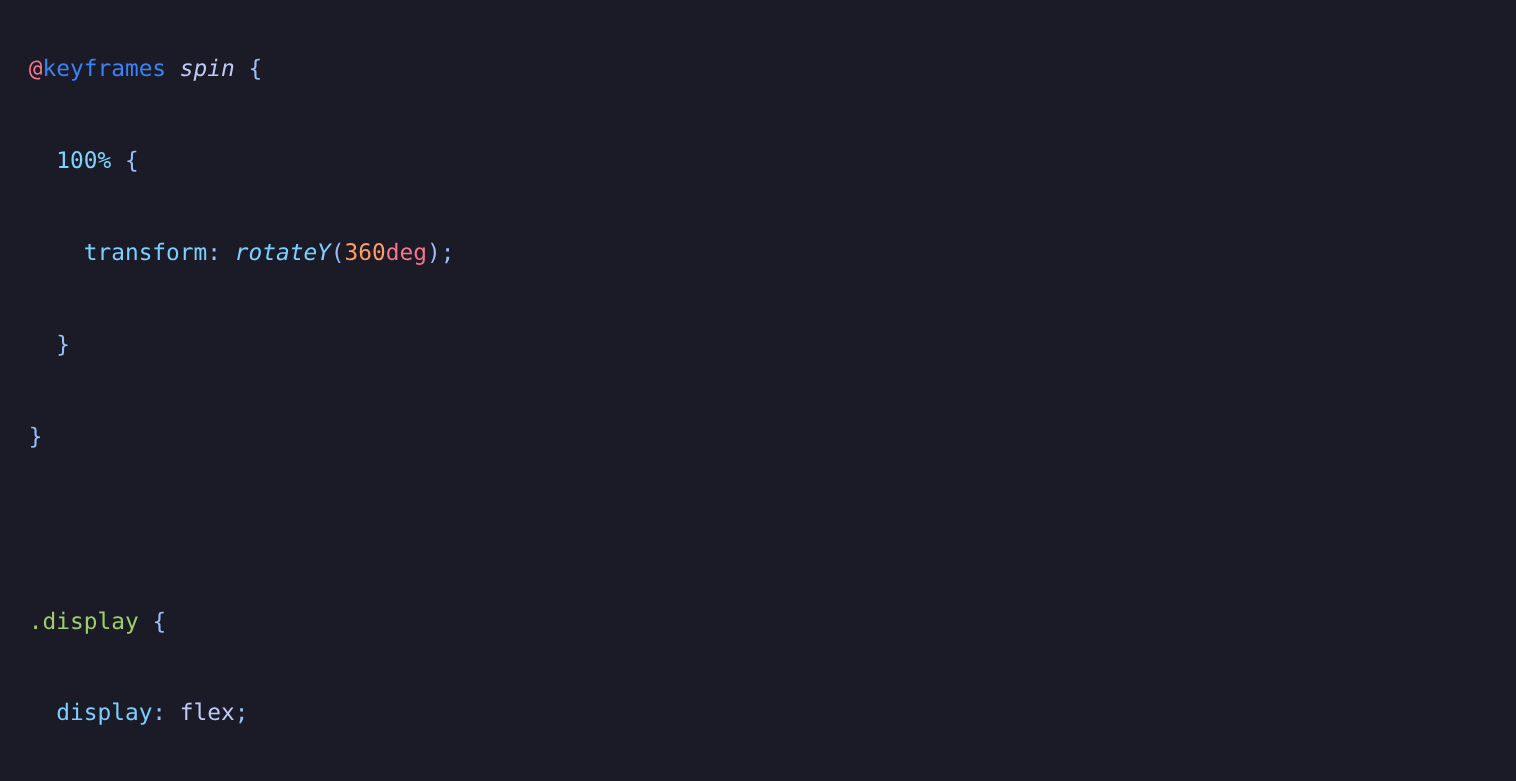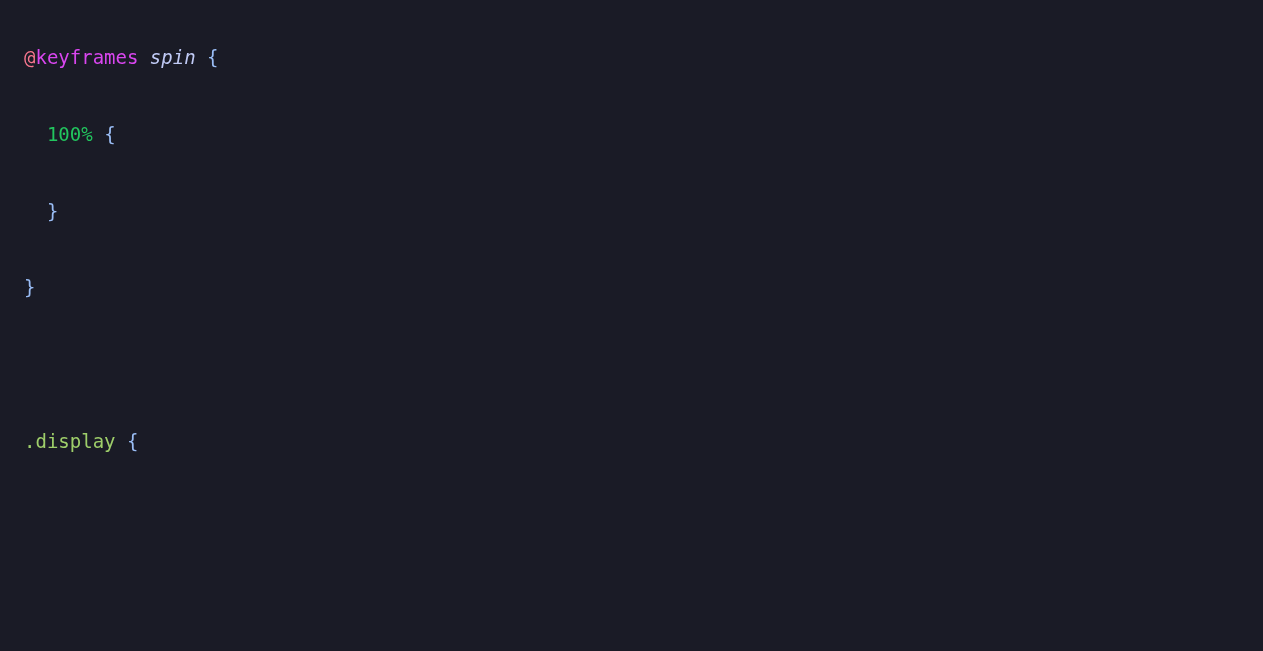--- a/index.html
+++ b/index.html
@@ -12,41 +12,43 @@
     overflow: hidden;
   }
   .editor {
     padding: 38px 24px;
     line-height: 2.02;
     color: #c0caf5;
     white-space: pre;
   }
   .line { display: block; }
   .tok-at       { color: #f7768e; }
-  .tok-keyword  { color: #d946ef; text-align: center; }
-  .tok-percent  { color: #22c55e; }
+  .tok-keyword  { color: #3b82f6; text-align: center; }
+  .tok-percent  { color: #7dd3fc; }
   .tok-prop     { color: #7dcfff; }
   .tok-func     { color: #7dcfff; font-style: italic; }
   .tok-num      { color: #ff9e64; }
   .tok-unit     { color: #f7768e; }
   .tok-sel      { color: #9ece6a; }
   .tok-punc     { color: #9abdf5; }
   .tok-paren    { color: #9abdf5; }
   .tok-val      { color: #c0caf5; }
   .tok-plain    { color: #c0caf5; font-style: italic; }
 </style>
 </head>
 <body>
 
 <pre class="editor"><span class="line"><span class="tok-at">@</span><span class="tok-keyword">keyframes</span> <span class="tok-plain">spin</span> <span class="tok-punc">{</span></span>
 <span class="line">  <span class="tok-percent">100</span><span class="tok-percent">%</span> <span class="tok-punc">{</span></span>
+<span class="line">    <span class="tok-prop">transform</span><span class="tok-punc">:</span> <span class="tok-func">rotateY</span><span class="tok-paren">(</span><span class="tok-num">360</span><span class="tok-unit">deg</span><span class="tok-paren">)</span><span class="tok-punc">;</span></span>
 <span class="line">  <span class="tok-punc">}</span></span>
 <span class="line"><span class="tok-punc">}</span></span>
 <span class="line"> </span>
 <span class="line"><span class="tok-sel">.</span><span class="tok-sel">display</span> <span class="tok-punc">{</span></span>
+<span class="line">  <span class="tok-prop">display</span><span class="tok-punc">:</span> <span class="tok-val">flex</span><span class="tok-punc">;</span></span>
 
 
 
 
 
 
 
 </pre>
 
 </body></html>

